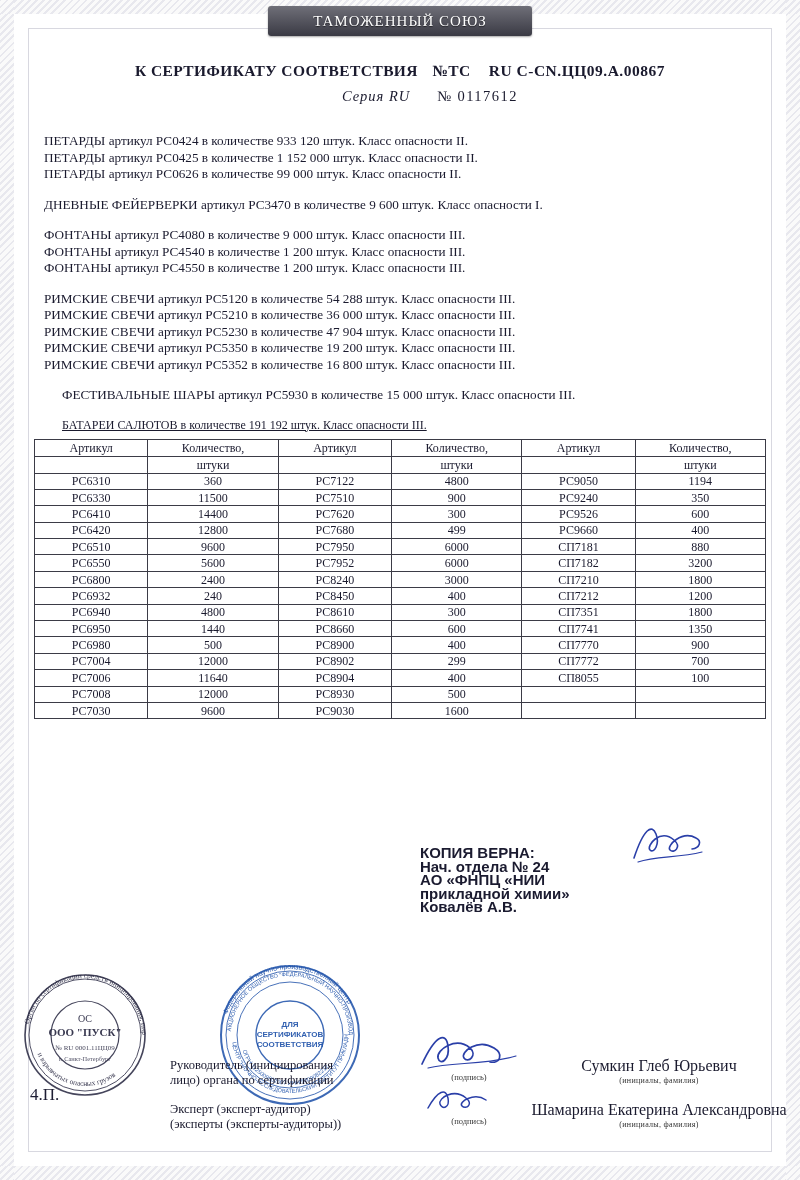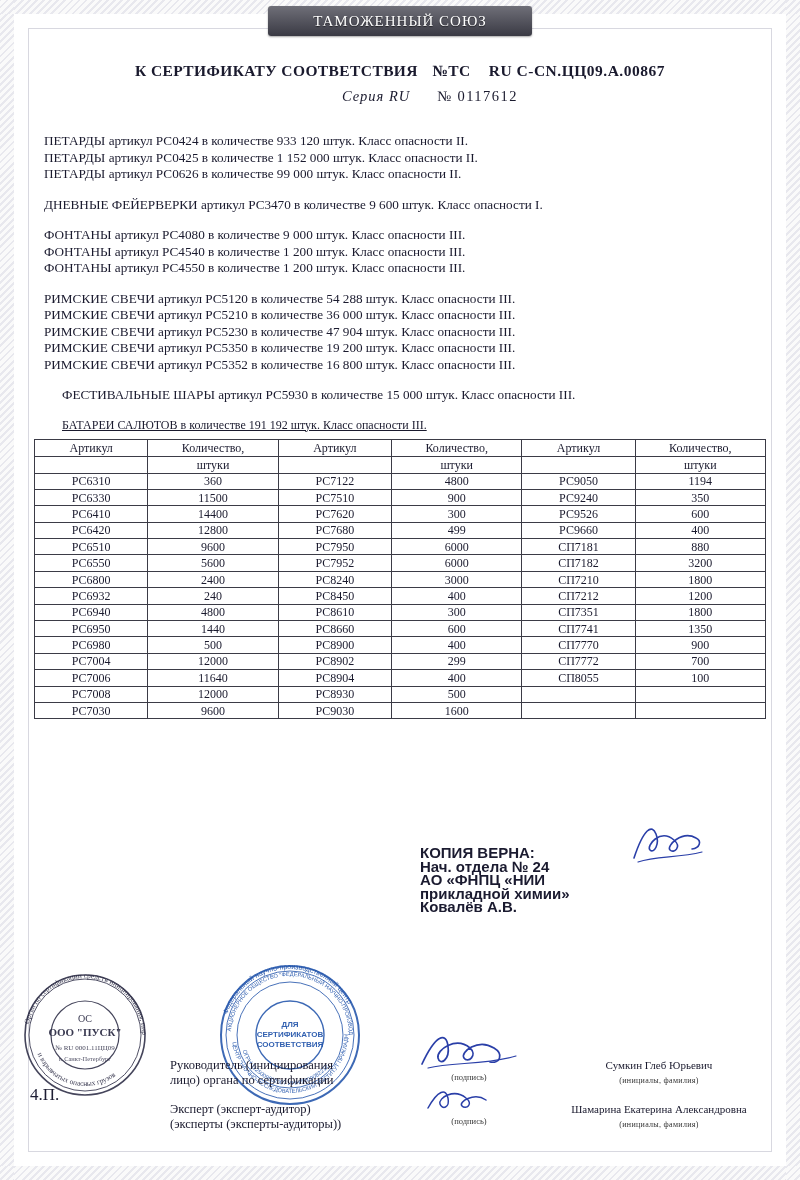--- a/index.html
+++ b/index.html
@@ -229,21 +229,21 @@
   .sign-caption {
     font-size: 8.5px;
     color: #333;
   }
   .sign-name {
     flex: 1;
     text-align: center;
     line-height: 15px;
   }
   .sign-name .nm {
-    font-size: 11px;
+    font-size: 16px;
   }
   .sign-name .cap {
     font-size: 8px;
     color: #333;
     letter-spacing: .3px;
   }
   .ink {
     position: absolute;
     pointer-events: none;
   }

